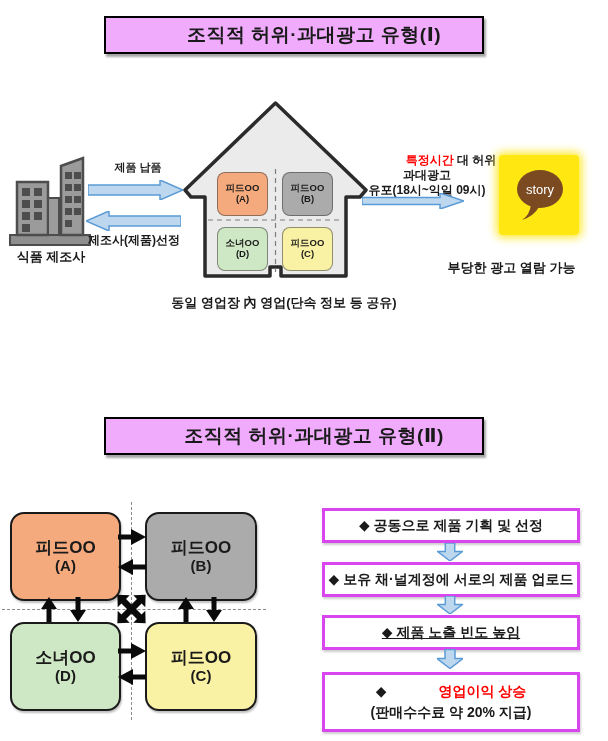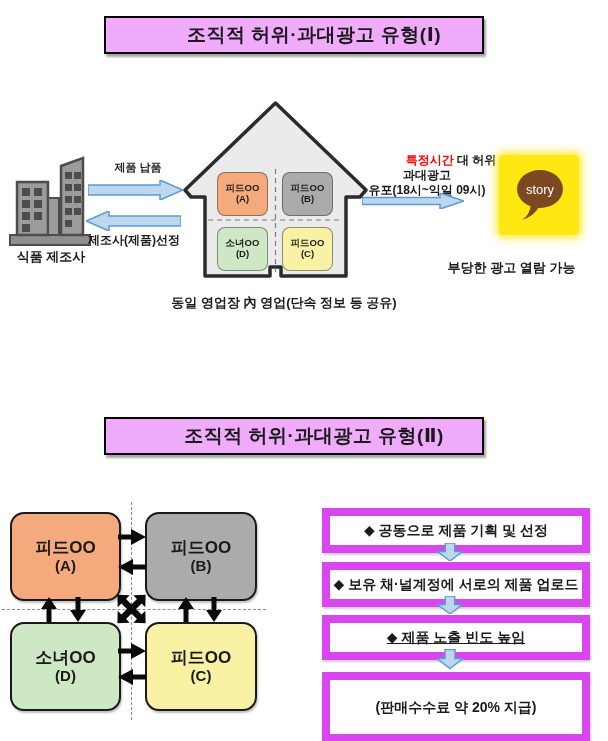--- a/index.html
+++ b/index.html
@@ -8,21 +8,21 @@
   .abs{position:absolute;}
   .title-box{background:#f0abfc;border:2px solid #000;box-shadow:2px 3px 2px rgba(0,0,0,.35);
              display:flex;align-items:center;justify-content:center;
              font-size:19px;font-weight:bold;letter-spacing:.5px;padding-left:40px;}
   .room{border:1px solid rgba(60,60,60,.55);border-radius:8px;display:flex;flex-direction:column;
         align-items:center;justify-content:center;font-weight:bold;font-size:9.5px;line-height:1.15;}
   .bigbox{border:2px solid #1a1a1a;border-radius:14px;display:flex;flex-direction:column;
           align-items:center;justify-content:center;font-weight:bold;box-shadow:1px 2px 2px rgba(0,0,0,.25);}
   .bigbox .nm{font-size:17px;line-height:1.15;}
   .bigbox .cd{font-size:15px;line-height:1.2;}
-  .flowbox{border:8px solid #d946ef;background:#fff;display:flex;flex-direction:column;
+  .flowbox{border:3px solid #d946ef;background:#fff;display:flex;flex-direction:column;
            align-items:center;justify-content:center;font-weight:bold;font-size:14px;text-align:center;
            box-shadow:1px 2px 2px rgba(0,0,0,.2);}
   .lbl{font-weight:bold;text-align:center;}
   .red{color:#ff0000;margin-left:48px;}
   .dash-v{border-left:1px dashed #8a8a8a;width:0;}
   .dash-h{border-top:1px dashed #8a8a8a;height:0;}
   .story-tile{background:#ffe812;border-radius:4px;box-shadow:0 0 9px 3px rgba(255,230,20,.85);
               display:flex;align-items:center;justify-content:center;}
 </style>
 </head>
@@ -163,16 +163,17 @@
   </svg>
   <div class="abs flowbox" style="left:322px;top:562px;width:252px;height:29px;text-align:right;">◆ 보유 채·널계정에 서로의 제품 업로드</div>
   <svg class="abs" style="left:437px;top:596px;" width="26" height="18" viewBox="0 0 26 19">
     <path d="M8,0 H18 V9 H26 L13,19 L0,9 H8 Z" fill="#bdd7ee" stroke="#5b9bd5" stroke-width="1.5"></path>
   </svg>
   <div class="abs flowbox" style="left:322px;top:615px;width:252px;height:29px;text-decoration:underline;">◆ 제품 노출 빈도 높임</div>
   <svg class="abs" style="left:437px;top:649px;" width="26" height="20" viewBox="0 0 26 19">
     <path d="M8,0 H18 V9 H26 L13,19 L0,9 H8 Z" fill="#bdd7ee" stroke="#5b9bd5" stroke-width="1.5"></path>
   </svg>
   <div class="abs flowbox" style="left:322px;top:672px;width:252px;height:54px;line-height:1.5;">
+    <div><span>◆ </span><span class="red">영업이익 상승</span></div>
     <div>(판매수수료 약 20% 지급)</div>
   </div>
 
 </div>
 
 </body></html>

